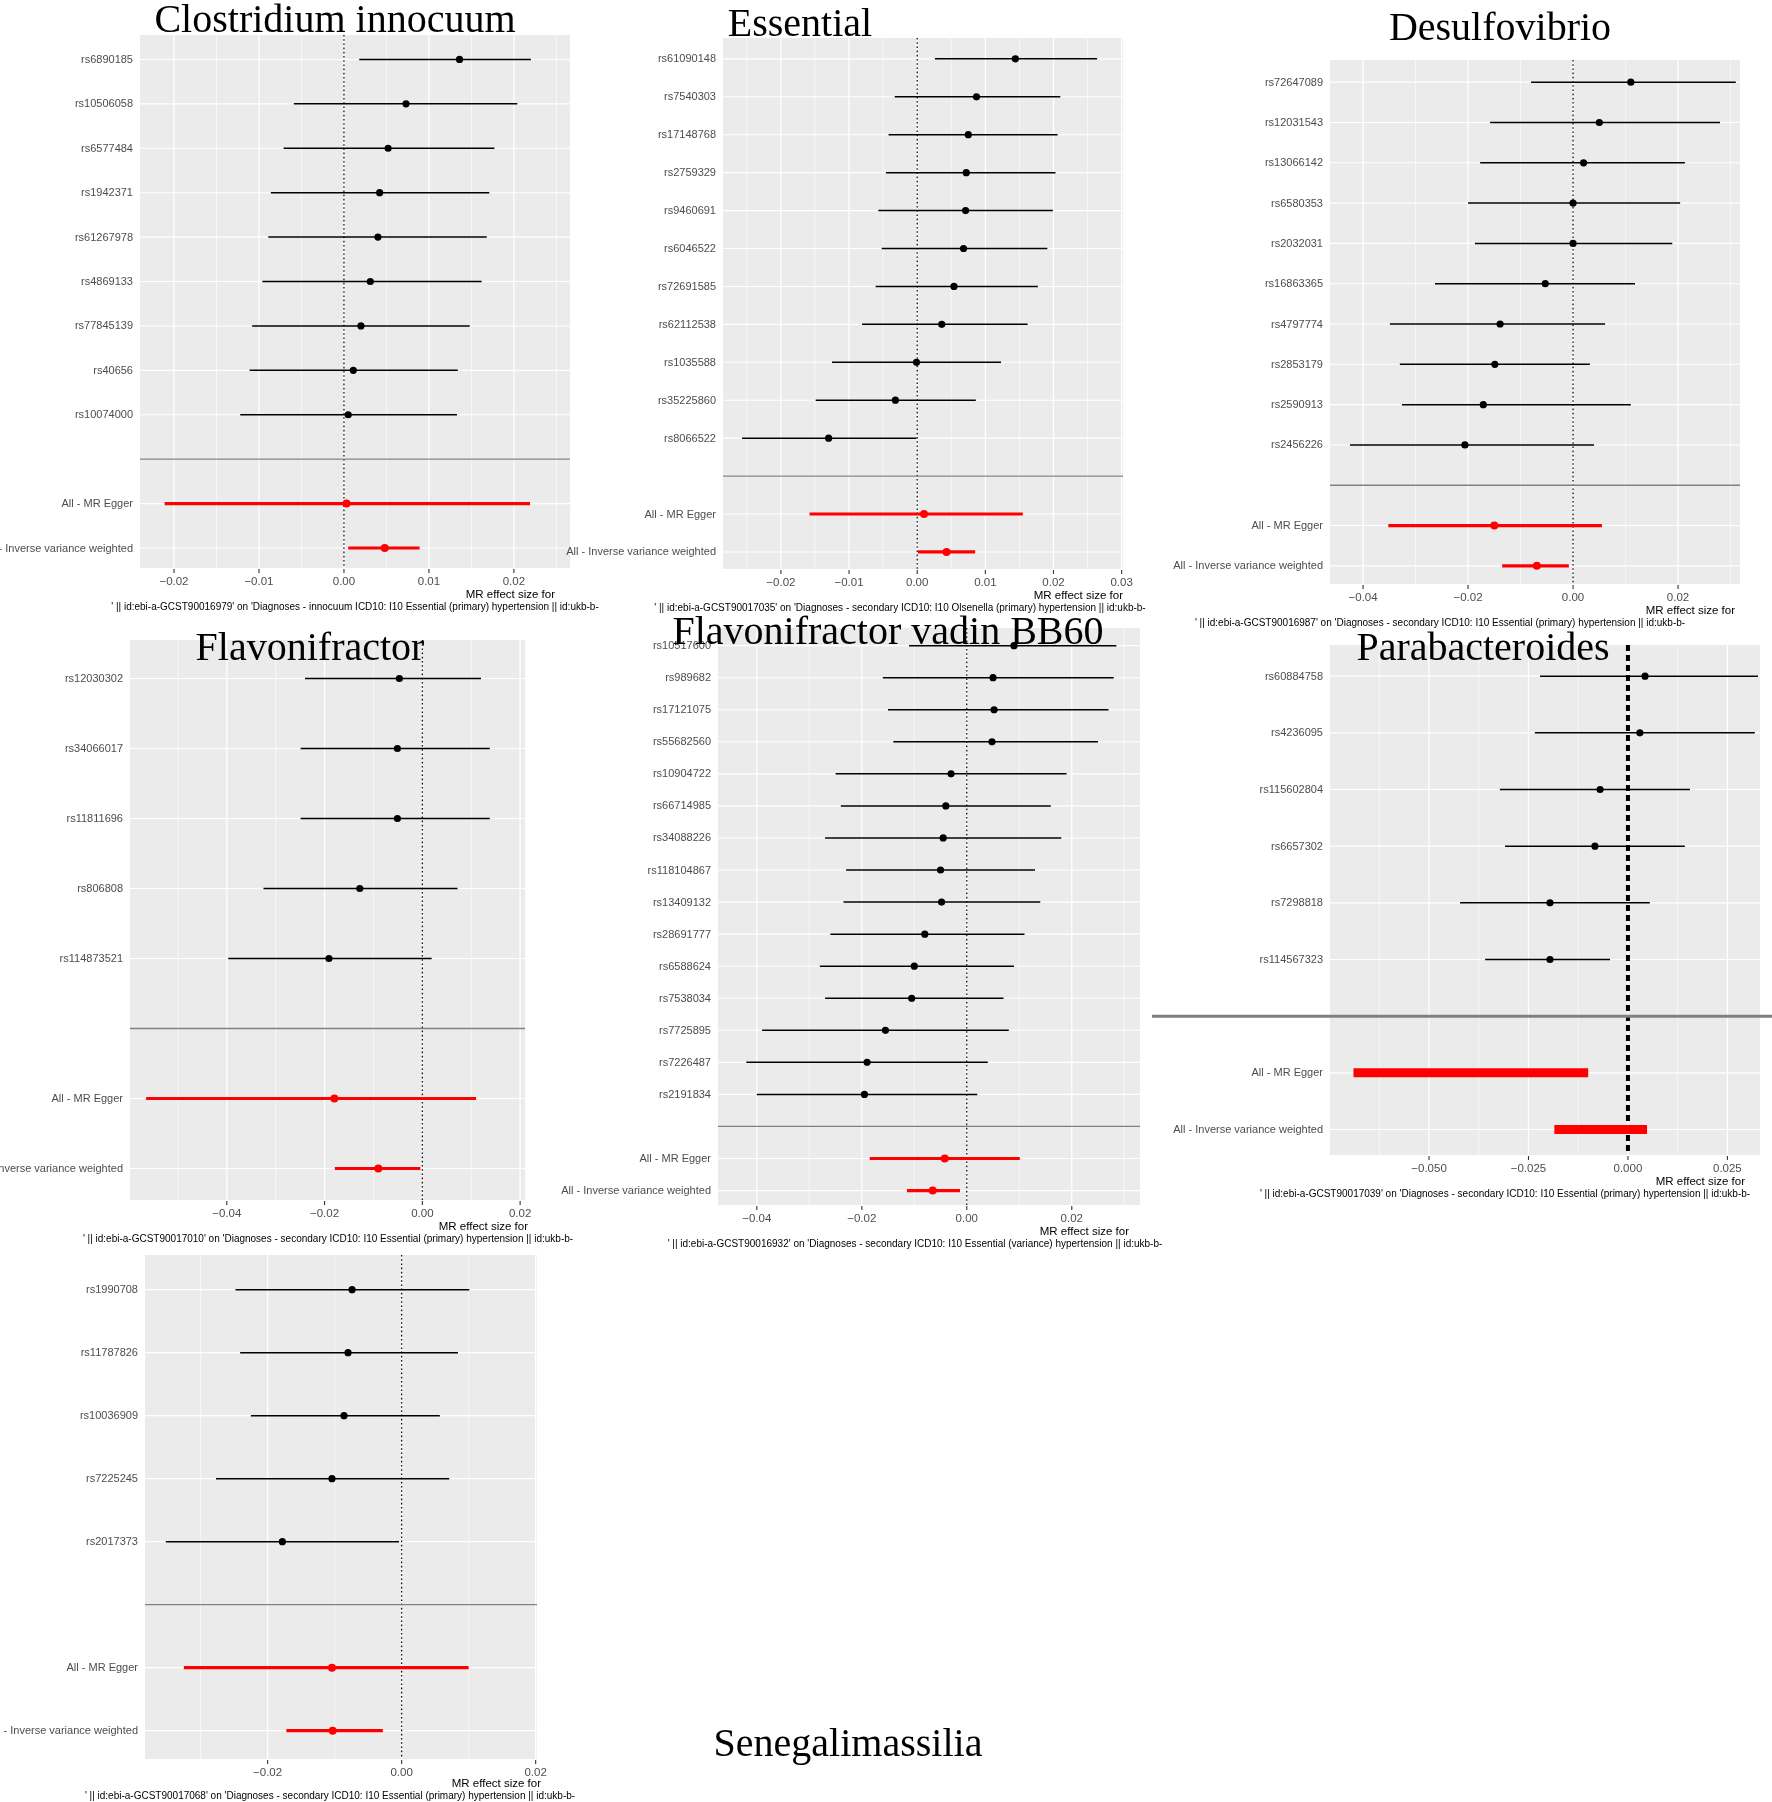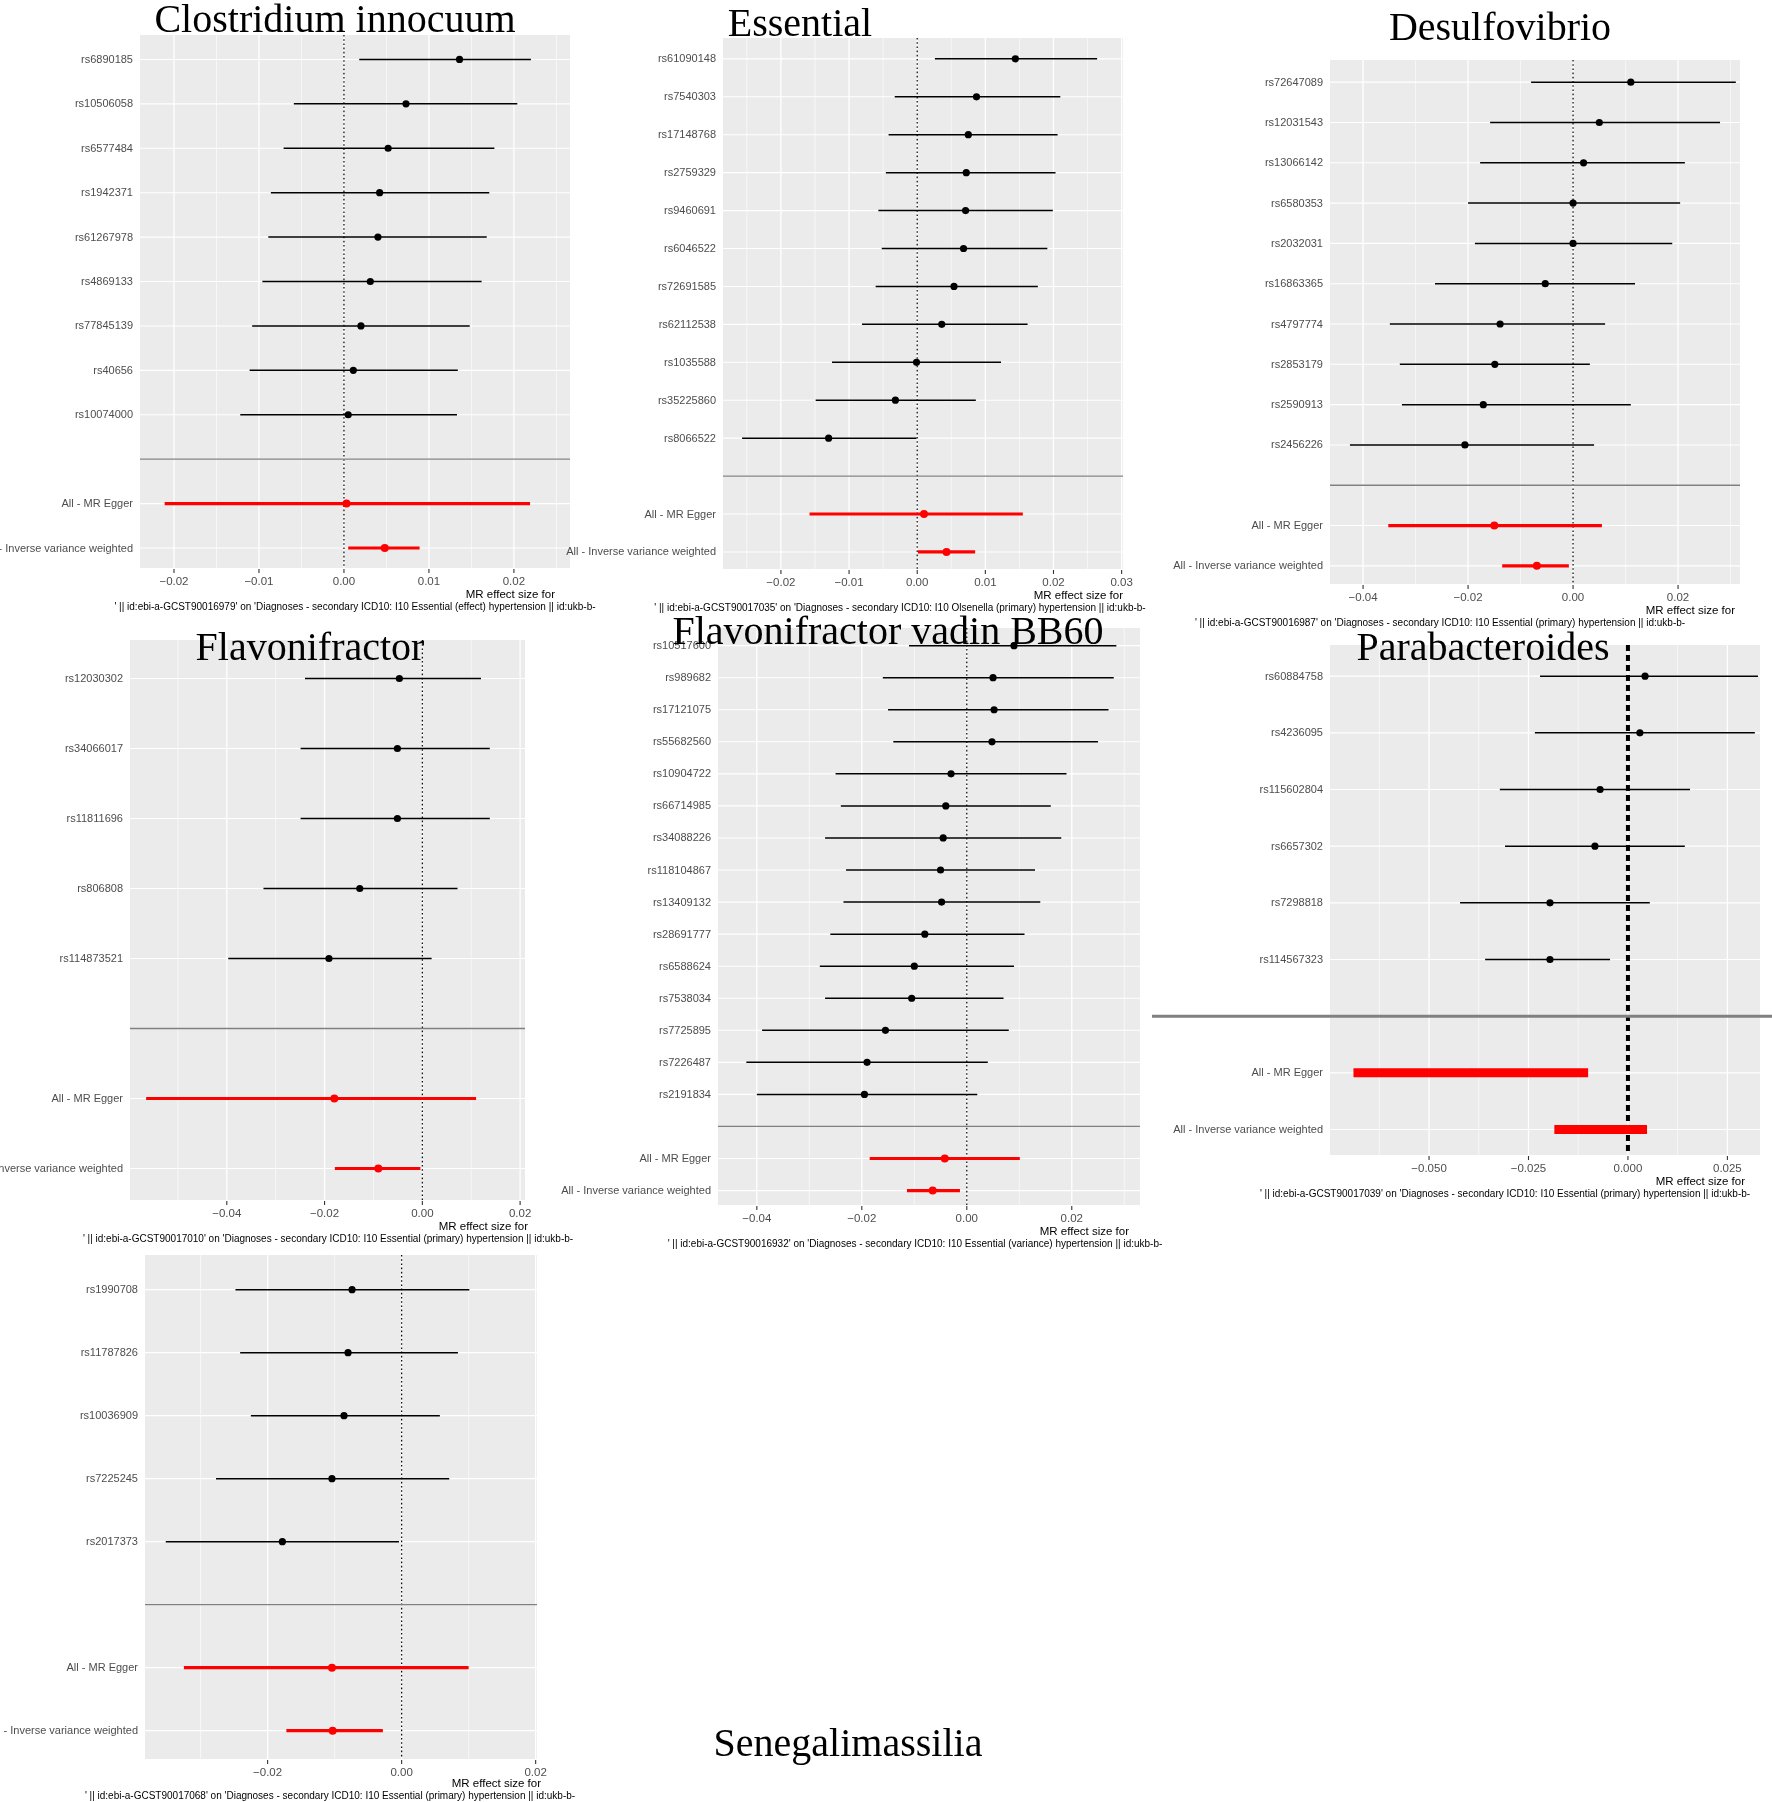--- a/index.html
+++ b/index.html
@@ -631,21 +631,21 @@
 
 <div class="title" style="left:35px;top:-4px;width:600px">Clostridium innocuum</div>
 <div class="title" style="left:500px;top:0px;width:600px">Essential</div>
 <div class="title" style="left:1200px;top:4px;width:600px">Desulfovibrio</div>
 <div class="title" style="left:10px;top:624px;width:600px">Flavonifractor</div>
 <div class="title" style="left:588px;top:608px;width:600px">Flavonifractor vadin BB60</div>
 <div class="title" style="left:1183px;top:624px;width:600px">Parabacteroides</div>
 <div class="title left" style="left:498px;top:1720px;width:700px">Senegalimassilia</div>
 
 <div class="cap1" style="left:155px;top:588px;width:400px">MR effect size for</div>
-<div class="cap2" style="left:5px;top:601px;width:700px">' || id:ebi-a-GCST90016979' on 'Diagnoses - secondary ICD10: I10 Essential (effect) hypertension || id:ukb-b-</div>
+<div class="cap2" style="left:5px;top:601px;width:700px">' || id:ebi-a-GCST90016979' on 'Diagnoses - innocuum ICD10: I10 Essential (primary) hypertension || id:ukb-b-</div>
 
 <div class="cap1" style="left:723px;top:589px;width:400px">MR effect size for</div>
 <div class="cap2" style="left:550px;top:602px;width:700px">' || id:ebi-a-GCST90017035' on 'Diagnoses - secondary ICD10: I10 Olsenella (primary) hypertension || id:ukb-b-</div>
 
 <div class="cap1" style="left:1335px;top:604px;width:400px">MR effect size for</div>
 <div class="cap2" style="left:1090px;top:617px;width:700px">' || id:ebi-a-GCST90016987' on 'Diagnoses - secondary ICD10: I10 Essential (primary) hypertension || id:ukb-b-</div>
 
 <div class="cap1" style="left:128px;top:1220px;width:400px">MR effect size for</div>
 <div class="cap2" style="left:-22px;top:1233px;width:700px">' || id:ebi-a-GCST90017010' on 'Diagnoses - secondary ICD10: I10 Essential (primary) hypertension || id:ukb-b-</div>
 

